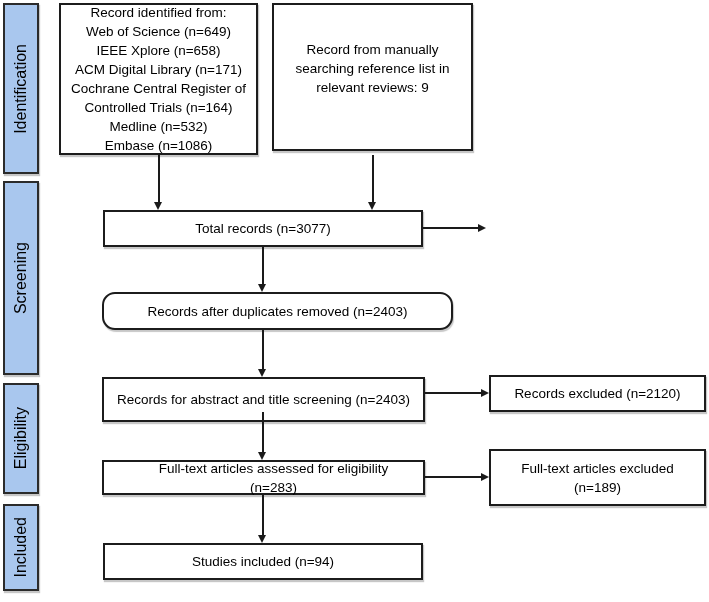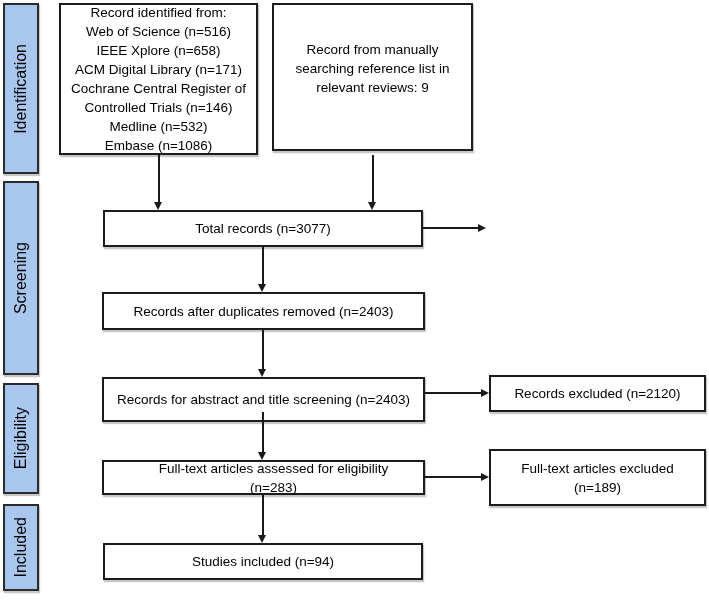--- a/index.html
+++ b/index.html
@@ -78,39 +78,39 @@
   </div>
   <div class="stage" style="top:383px;height:111px;">
     <span>Eligibility</span>
   </div>
   <div class="stage" style="top:504px;height:87px;">
     <span>Included</span>
   </div>
 
   <div class="fbox" style="left:59px;top:3px;width:199px;height:152px;">
     <div>Record identified from:</div>
-    <div>Web of Science (n=516)</div>
+    <div>Web of Science (n=649)</div>
     <div>IEEE Xplore (n=658)</div>
     <div>ACM Digital Library (n=171)</div>
     <div>Cochrane Central Register of</div>
-    <div>Controlled Trials (n=146)</div>
+    <div>Controlled Trials (n=164)</div>
     <div>Medline (n=532)</div>
     <div>Embase (n=1086)</div>
   </div>
 
   <div class="fbox" style="left:272px;top:3px;width:201px;height:148px;padding-bottom:18px;">
     <div class="wrap" style="padding:0 13px;">Record from manually searching reference list in relevant reviews: 9</div>
   </div>
 
   <div class="fbox" style="left:103px;top:210px;width:320px;height:37px;">
     <div class="wrap">Total records (n=3077)</div>
   </div>
 
 
-  <div class="fbox" style="left:102px;top:292px;width:323px;height:38px;">
+  <div class="fbox" style="left:102px;top:292px;width:351px;height:38px;border-radius:13px;">
     <div class="wrap">Records after duplicates removed (n=2403)</div>
   </div>
 
   <div class="fbox" style="left:102px;top:377px;width:323px;height:45px;">
     <div class="wrap">Records for abstract and title screening (n=2403)</div>
   </div>
 
   <div class="fbox" style="left:489px;top:375px;width:217px;height:37px;">
     <div class="wrap">Records excluded (n=2120)</div>
   </div>

